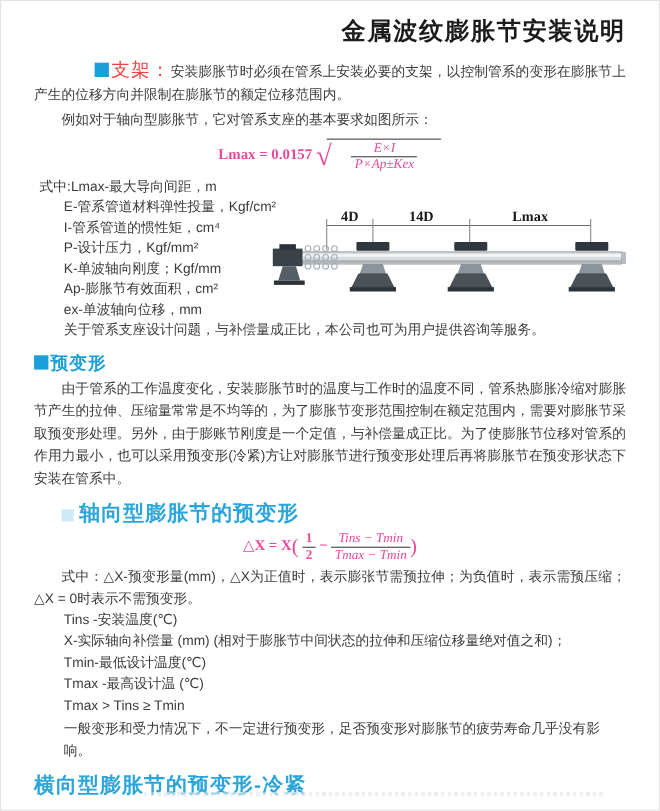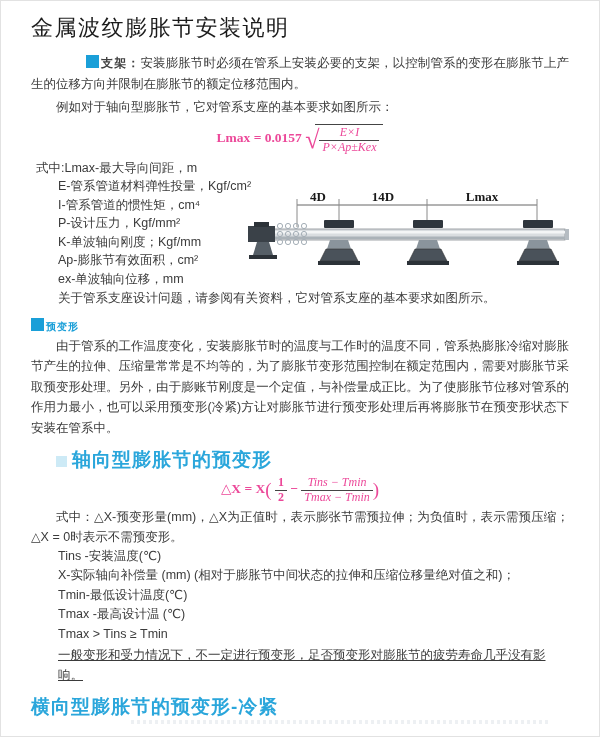--- a/index.html
+++ b/index.html
@@ -1,52 +1,52 @@
 <!DOCTYPE html>
 <html><head>
 <meta charset="utf-8">
 <style>
   html,body{margin:0;padding:0;background:#f2f2f2;}
   body{width:600px;height:737px;font-family:"Liberation Sans","DejaVu Sans",sans-serif;}
   .page{position:relative;width:600px;height:737px;box-sizing:border-box;background:#ffffff;
         border:1px solid #e2e2e2;padding:0 30px;overflow:hidden;color:#3b3b3b;}
-  .title{text-align:left;font-size:22px;font-weight:normal;color:#1b1b1b;
+  .title{text-align:right;font-size:22px;font-weight:bold;color:#1b1b1b;
          letter-spacing:1.5px;margin:12px 0 0;}
   .body-txt{font-size:12.5px;line-height:21px;}
   .p-support{margin:10px 0 0;text-align:justify;text-indent:55px;}
   .sq{display:inline-block;width:13px;height:13px;background:#1a9fd8;vertical-align:-1px;margin-right:2px;}
   .sq.pale{opacity:.22;width:11px;height:11px;margin-right:5px;}
-  .inline-label{color:#404040;font-size:12px;font-weight:bold;letter-spacing:1px;}
+  .inline-label{color:#ef4444;font-size:17px;font-weight:normal;letter-spacing:1px;}
   .p-example{margin:2px 0 0;text-indent:25px;}
   
   .formula{; text-align:center;font-family:"Liberation Serif","DejaVu Serif",serif;
            font-size:13.5px;color:#ec4899;font-weight:bold;}
   .f1{margin:6px 0 2px;}
   .sqrt-sign{font-size:26px;font-weight:normal;vertical-align:middle;margin-right:-4px;position:relative;top:1px;}
-  .radicand{display:inline-block;border-top:1.2px solid #444;padding:1px 4px 0;vertical-align:middle;}
+  .radicand{display:inline-block;border-top:1.2px solid #444;padding:1px 22px 0;vertical-align:middle;}
   .frac{display:inline-flex;flex-direction:column;vertical-align:middle;text-align:center;
         line-height:1.15;font-size:12px;font-weight:bold;}
   .frac .num{border-bottom:1px solid #444;padding:0 3px;}
   .frac .den{padding:0 3px;}
   .frac.it{font-style:italic;font-weight:normal;}
   .paren{font-size:19px;font-weight:normal;vertical-align:middle;}
   
   .defs{margin-top:4px;font-size:12.5px;line-height:18.5px;}
   .defs .lead{margin-left:5px;}
   .defs .item{margin-left:27px;}
   .defs .pm,.defs .consult{margin-left:27px;margin-top:1px;}
   
-  .sect-head{margin:10px 0 2px;font-size:10px;font-weight:bold;color:#1a9fd8;letter-spacing:1px;}
+  .sect-head{margin:10px 0 2px;font-size:16px;font-weight:bold;color:#1a9fd8;letter-spacing:1px;}
   .p-just{margin:2px 0 0;text-align:justify;text-indent:25px;line-height:20.5px;}
   .sub-head{margin:9px 0 0 25px;font-size:19px;font-weight:bold;color:#2aa6db;letter-spacing:1px;}
   .sub-head.lat{margin-left:0;}
   .f2{margin:3px 0 2px;}
   .p-desc{margin:2px 0 0;text-align:justify;text-indent:25px;line-height:20px;}
   .mono-line{margin-left:27px;line-height:19.5px;}
-  .note{margin-left:27px;line-height:20px;margin-top:1px;text-decoration:underline;}
+  .note{margin-left:27px;line-height:20px;margin-top:1px;}
   
   .diagram{position:absolute;left:246px;top:188px;width:350px;height:102px;}
   .dim-label{font-family:"Liberation Serif","DejaVu Serif",serif;font-weight:bold;font-size:13px;fill:#1a1a1a;}
   
   .cutoff{position:absolute;left:130px;top:719px;width:420px;height:4px;opacity:.55;
           background:repeating-linear-gradient(90deg,#dfe4e9 0 3px,#ffffff 3px 6px);}
 </style>
 </head>
 <body>
 
@@ -67,21 +67,21 @@
   </div>
 
   <div class="defs body-txt">
     <div class="lead">式中:Lmax-最大导向间距，m</div>
     <div class="item">E-管系管道材料弹性投量，Kgf/cm²</div>
     <div class="item">I-管系管道的惯性矩，cm⁴</div>
     <div class="item">P-设计压力，Kgf/mm²</div>
     <div class="item">K-单波轴向刚度；Kgf/mm</div>
     <div class="item">Ap-膨胀节有效面积，cm²</div>
     <div class="item">ex-单波轴向位移，mm</div>
-    <div class="consult">关于管系支座设计问题，请参阅有关资料，它对管系支座的基本要求如图所示。</div>
+    <div class="consult">关于管系支座设计问题，与补偿量成正比，本公司也可为用户提供咨询等服务。</div>
   </div>
 
   <svg class="diagram" viewBox="0 0 350 102">
 
     <line x1="50" y1="16" x2="290" y2="16" stroke="#666" stroke-width="1"></line>
     <line x1="50" y1="10" x2="50" y2="38" stroke="#8a8a8a" stroke-width="1"></line>
     <line x1="92" y1="10" x2="92" y2="38" stroke="#8a8a8a" stroke-width="1"></line>
     <line x1="180" y1="10" x2="180" y2="38" stroke="#8a8a8a" stroke-width="1"></line>
     <line x1="290" y1="10" x2="290" y2="38" stroke="#8a8a8a" stroke-width="1"></line>
     <text x="71" y="12" text-anchor="middle" class="dim-label">4D</text>

